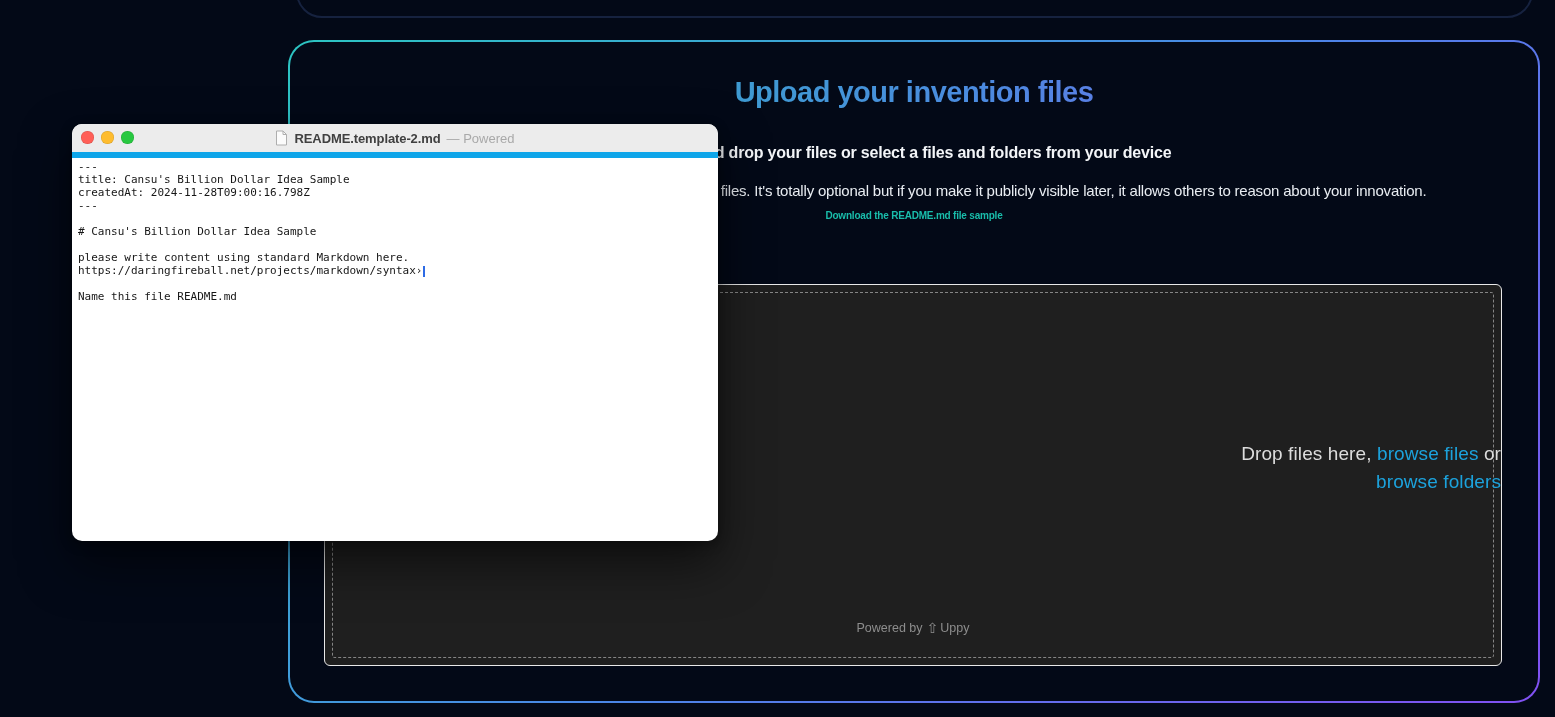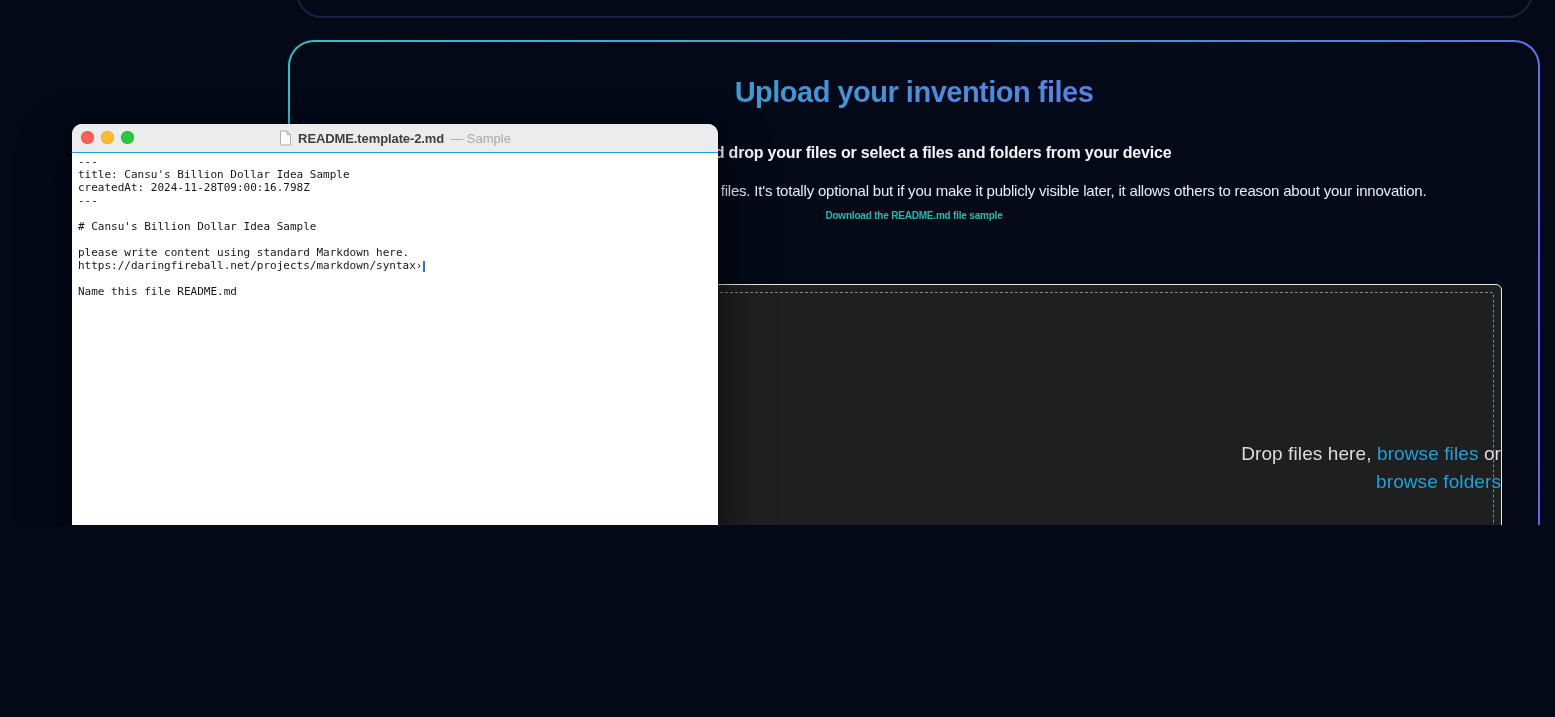--- a/index.html
+++ b/index.html
@@ -1,17 +1,17 @@
 <!DOCTYPE html>
 <html><head>
 <meta charset="utf-8">
 <style>
   html,body{margin:0;padding:0;background:#030917;}
   .stage{
-    position:relative;width:1555px;height:525px;overflow:hidden;
+    position:relative;width:1555px;height:716px;overflow:hidden;
     background:#030917;
     font-family:"Liberation Sans","DejaVu Sans",sans-serif;
   }
 
   
   .ghost-panel{
     position:absolute;left:296px;top:-108px;width:1233px;height:122px;
     border:2px solid #16223f;border-radius:26px;
   }
 
@@ -68,21 +68,21 @@
 
   
   .textedit-window{
     position:absolute;left:72px;top:124px;width:646px;height:417px;
     background:#ffffff;border-radius:10px;
     box-shadow:0 22px 50px rgba(0,0,0,.55),0 3px 12px rgba(0,0,0,.35);
     overflow:hidden;z-index:10;
   }
   .titlebar{
     position:relative;height:28px;background:#ececec;
-    border-bottom:1px solid #0ea5e9;cursor:default;
+    border-bottom:6px solid #0ea5e9;cursor:default;
   }
   .traffic-lights{position:absolute;left:9px;top:7px;display:flex;gap:7.5px;}
   .tl{width:12.5px;height:12.5px;border-radius:50%;display:inline-block;
       box-shadow:inset 0 0 0 0.5px rgba(0,0,0,.15);cursor:pointer;}
   .title-group{
     position:absolute;inset:0;display:flex;align-items:center;justify-content:center;
     gap:6px;pointer-events:none;
   }
   .doc-icon{display:inline-flex;}
   .win-title{font-size:13px;font-weight:bold;color:#404040;letter-spacing:-0.1px;}
@@ -141,21 +141,21 @@
         <span class="tl" style="background: rgb(40, 200, 64);"></span>
       </div>
       <div class="title-group">
         <span class="doc-icon">
           <svg width="13" height="16" viewBox="0 0 13 16">
             <path d="M1.5 1 H8 L11.5 4.5 V15 H1.5 Z" fill="#fbfbfb" stroke="#aeaeae" stroke-width="1"></path>
             <path d="M8 1 V4.5 H11.5" fill="none" stroke="#aeaeae" stroke-width="1"></path>
           </svg>
         </span>
         <span class="win-title">README.template-2.md</span>
-        <span class="win-edited">— Sample</span>
+        <span class="win-edited">— Powered</span>
       </div>
     </div>
 
     <div class="editor-body">
       <div class="ed-line">---</div>
       <div class="ed-line">title: Cansu's Billion Dollar Idea Sample</div>
       <div class="ed-line">createdAt: 2024-11-28T09:00:16.798Z</div>
       <div class="ed-line">---</div>
       <div class="ed-line"></div>
       <div class="ed-line"># Cansu's Billion Dollar Idea Sample</div>

